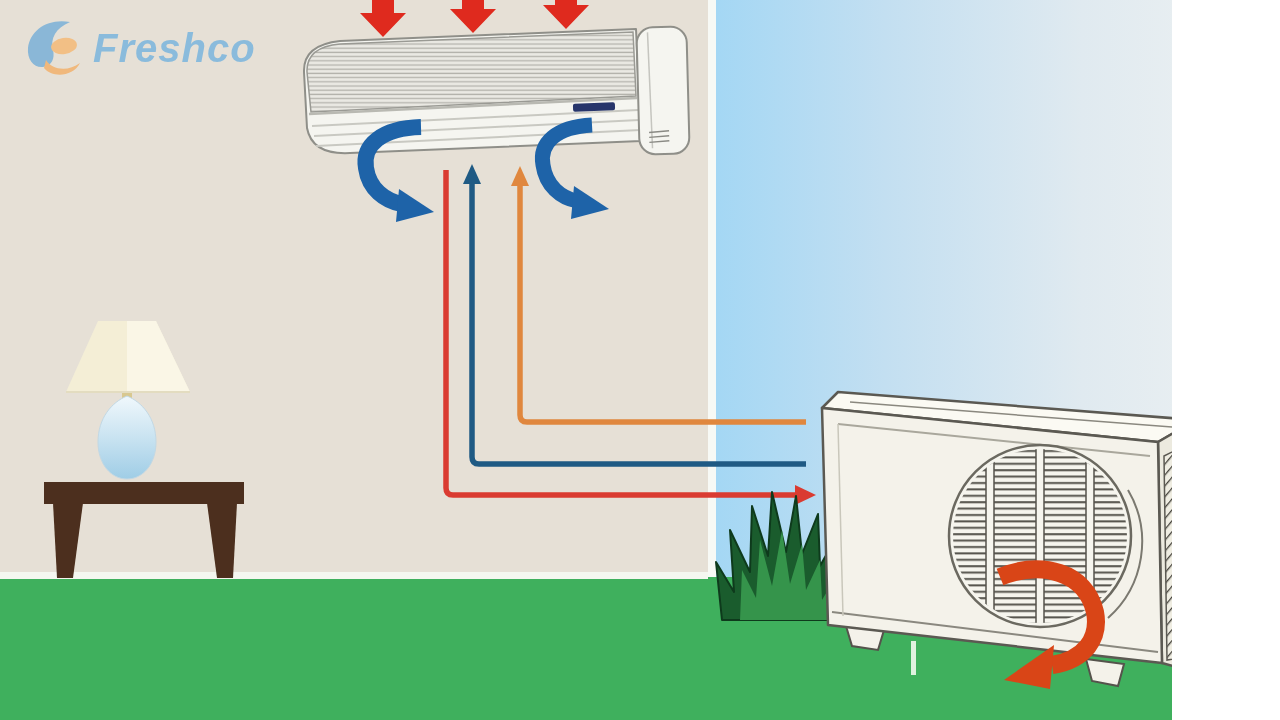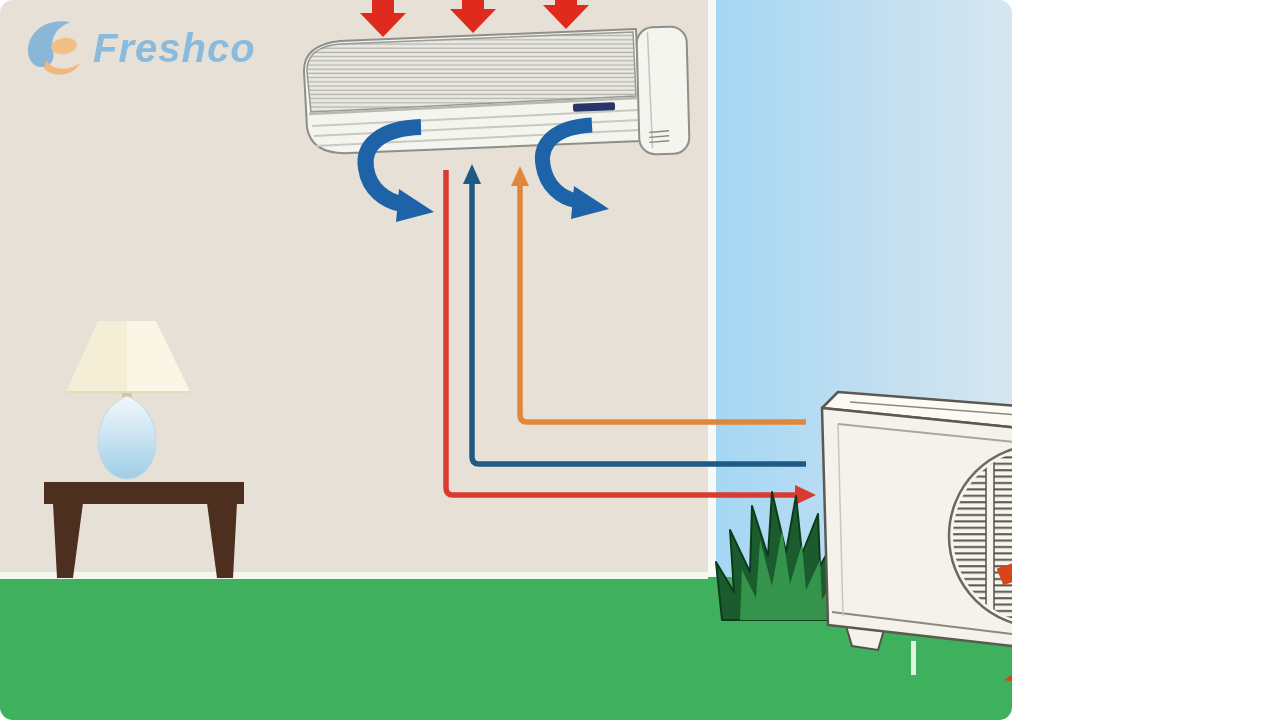--- a/index.html
+++ b/index.html
@@ -1,21 +1,20 @@
 <!DOCTYPE html>
 <html><head>
 <meta charset="utf-8">
 <style>
   html,body{margin:0;padding:0;background:#ffffff;}
   .stage{
     position:relative;
-    width:1012px;height:720px;
+    width:1172px;height:720px;
     overflow:hidden;
     font-family:"Liberation Sans", sans-serif;
-    border-radius:13px;
   }
   .stage svg{display:block;width:1280px;height:720px;}
   .logo-text{
     font-family:"Liberation Sans", sans-serif;
     font-style:italic;
     font-weight:bold;
     letter-spacing:1px;
   }
 </style>
 </head>

